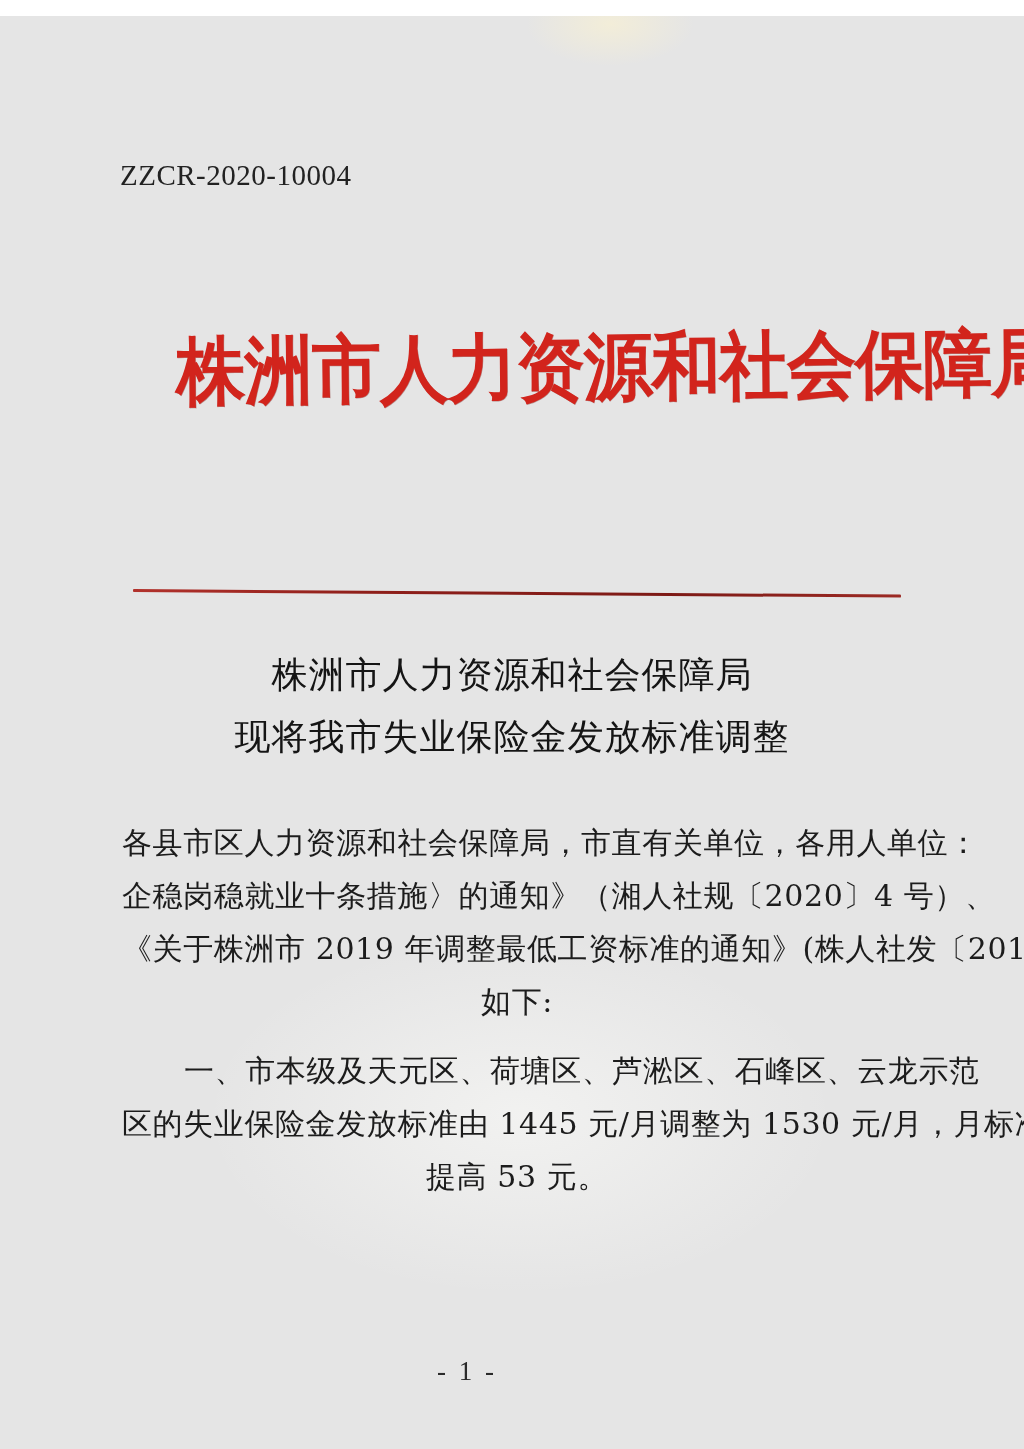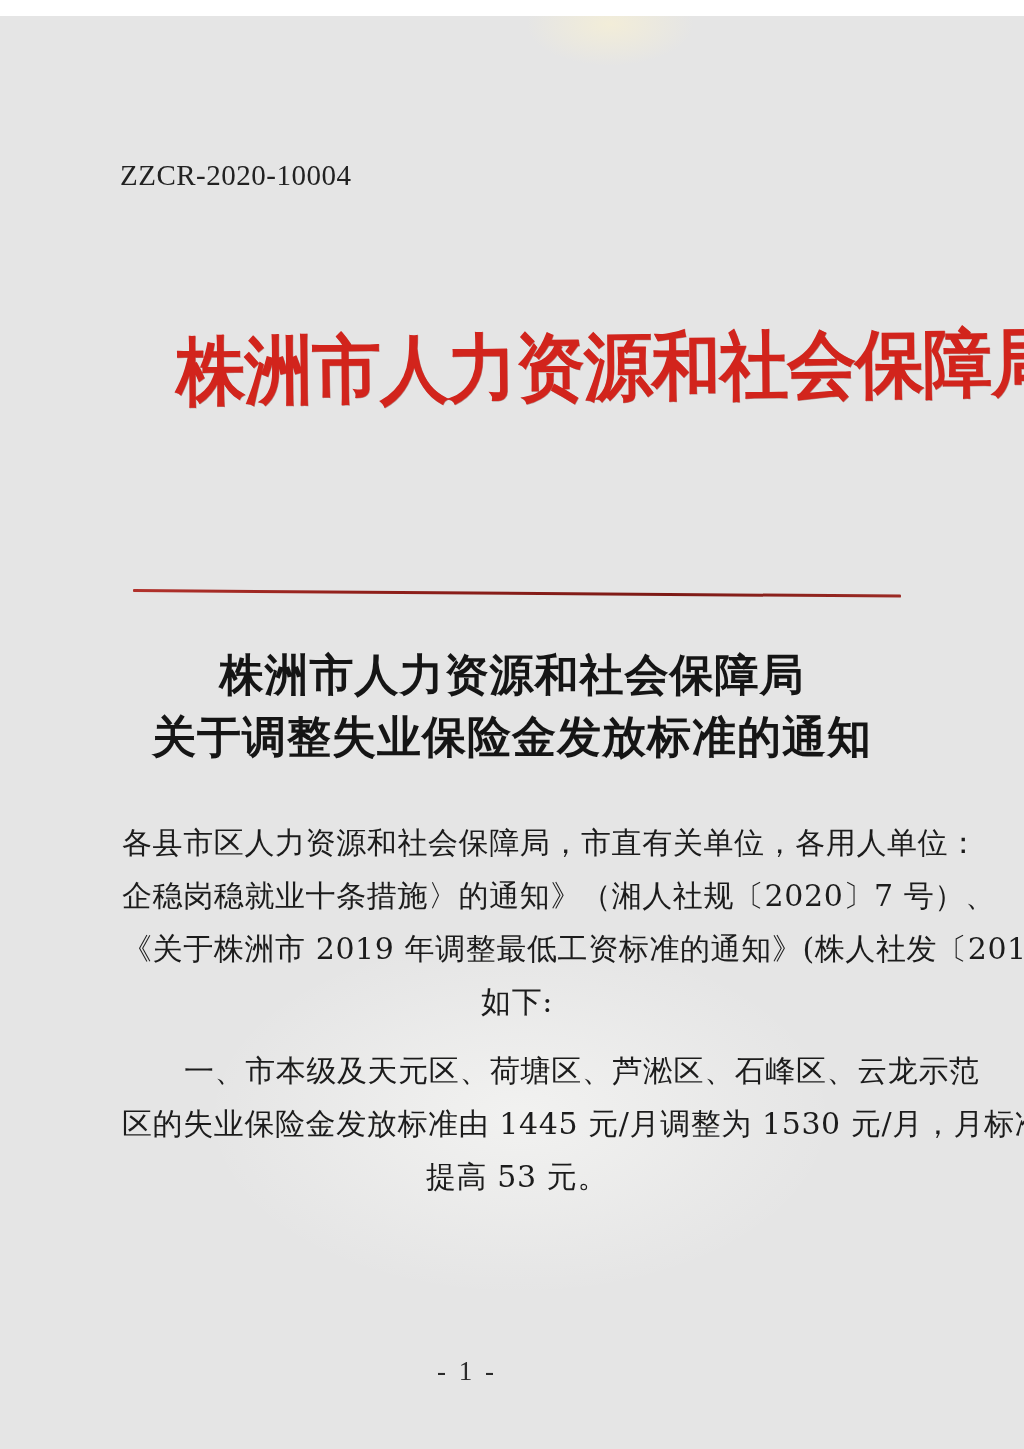--- a/index.html
+++ b/index.html
@@ -85,22 +85,22 @@
 
   #title-block {
     position: absolute;
     left: 0;
     top: 628px;
     width: 1024px;
     text-align: center;
   }
   .title-line {
     font-family: "DejaVu Serif", "Liberation Serif", serif;
-    font-weight: bold;
-    font-size: 44px;
+    font-weight: normal;
+    font-size: 36px;
     line-height: 62px;
     letter-spacing: 1px;
     color: #151515;
     white-space: nowrap;
   }
 
   #body-block {
     position: absolute;
     left: 122px;
     top: 800px;
@@ -147,26 +147,26 @@
 
   <div id="doc-code">ZZCR-2020-10004</div>
 
   <div id="red-header">株洲市人力资源和社会保障局文件</div>
 
 
   <div id="red-rule"></div>
 
   <div id="title-block">
     <div class="title-line">株洲市人力资源和社会保障局</div>
-    <div class="title-line">关于调整失业保险金发放标准的通知</div>
+    <div class="title-line">现将我市失业保险金发放标准调整</div>
   </div>
 
   <div id="body-block">
       <div class="body-line">各县市区人力资源和社会保障局，市直有关单位，各用人单位：</div>
-      <div class="body-line">企稳岗稳就业十条措施〉的通知》（湘人社规〔2020〕7 号）、</div>
+      <div class="body-line">企稳岗稳就业十条措施〉的通知》（湘人社规〔2020〕4 号）、</div>
       <div class="body-line">《关于株洲市 2019 年调整最低工资标准的通知》(株人社发〔2019〕</div>
       <div class="body-line">如下:</div>
       <div class="body-line indent-2 gap-before">一、市本级及天元区、荷塘区、芦淞区、石峰区、云龙示范</div>
       <div class="body-line">区的失业保险金发放标准由 1445 元/月调整为 1530 元/月，月标准</div>
       <div class="body-line">提高 53 元。</div>
     </div>
 
   <div id="page-footer">
     <span>- 1 -</span>
   </div>

